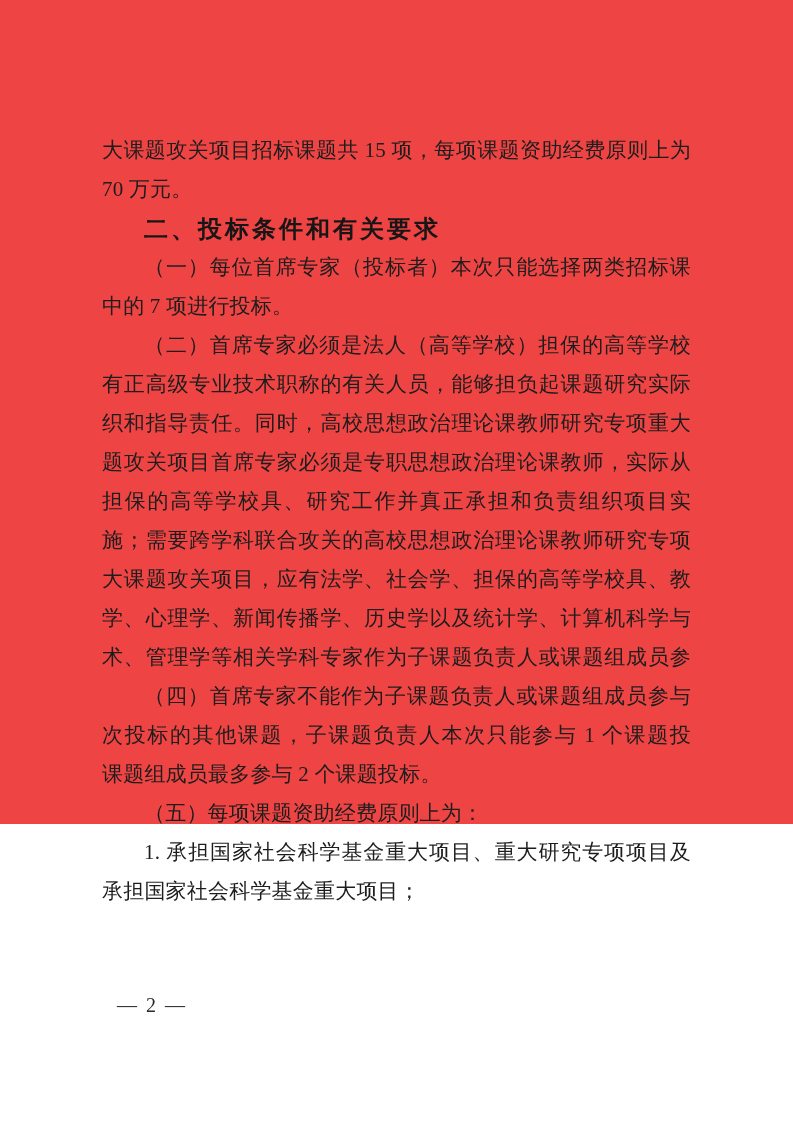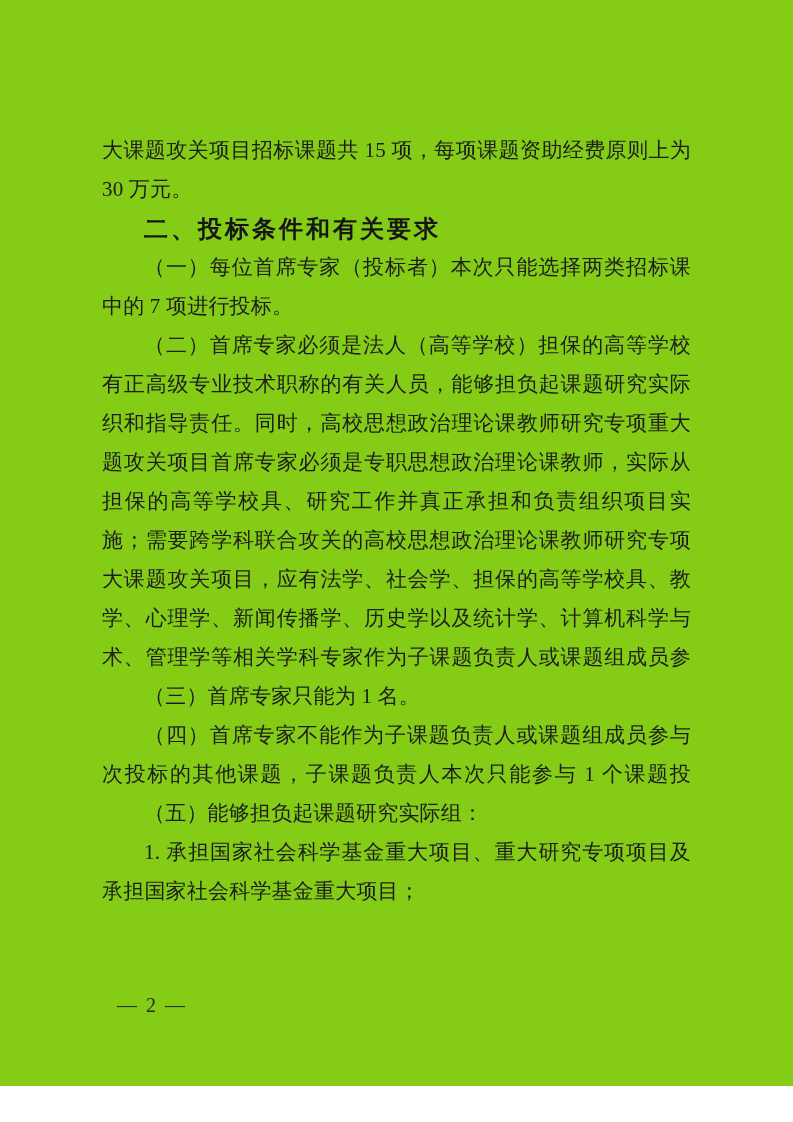--- a/index.html
+++ b/index.html
@@ -6,22 +6,22 @@
   html, body { background: #ffffff; }
   body {
     width: 793px; height: 1122px;
     font-family: "Liberation Serif", "DejaVu Serif", serif;
     position: relative;
     overflow: hidden;
   }
   .page {
     position: absolute;
     left: 0; top: 0;
-    width: 793px; height: 1086px;
-    background: #84cc16;
+    width: 793px; height: 824px;
+    background: #ef4444;
   }
   .text-block {
     position: absolute;
     left: 102px;
     top: 131px;
     width: 589px;
   }
   .line {
     font-size: 21px;
     line-height: 39px;
@@ -56,34 +56,34 @@
     letter-spacing: 2px;
     font-family: "Liberation Serif", "DejaVu Serif", serif;
   }
 </style>
 </head>
 <body>
 
 <div class="page">
   <div class="text-block" id="text-block">
       <div class="line justify">大课题攻关项目招标课题共 15 项，每项课题资助经费原则上为</div>
-      <div class="line">30 万元。</div>
+      <div class="line">70 万元。</div>
       <div class="line heading indent">二、投标条件和有关要求</div>
       <div class="line justify indent">（一）每位首席专家（投标者）本次只能选择两类招标课题</div>
       <div class="line">中的 7 项进行投标。</div>
       <div class="line justify indent">（二）首席专家必须是法人（高等学校）担保的高等学校具</div>
       <div class="line justify">有正高级专业技术职称的有关人员，能够担负起课题研究实际组</div>
       <div class="line justify">织和指导责任。同时，高校思想政治理论课教师研究专项重大课</div>
       <div class="line justify">题攻关项目首席专家必须是专职思想政治理论课教师，实际从事</div>
       <div class="line justify">担保的高等学校具、研究工作并真正承担和负责组织项目实</div>
       <div class="line justify">施；需要跨学科联合攻关的高校思想政治理论课教师研究专项重</div>
       <div class="line justify">大课题攻关项目，应有法学、社会学、担保的高等学校具、教育</div>
       <div class="line justify">学、心理学、新闻传播学、历史学以及统计学、计算机科学与技</div>
       <div class="line justify">术、管理学等相关学科专家作为子课题负责人或课题组成员参与</div>
-      <div class="line indent">（三）首席专家只能为 1 名。</div>
       <div class="line justify indent">（四）首席专家不能作为子课题负责人或课题组成员参与本</div>
       <div class="line justify">次投标的其他课题，子课题负责人本次只能参与 1 个课题投标，</div>
-      <div class="line indent">（五）能够担负起课题研究实际组：</div>
+      <div class="line">课题组成员最多参与 2 个课题投标。</div>
+      <div class="line indent">（五）每项课题资助经费原则上为：</div>
       <div class="line justify indent">1. 承担国家社会科学基金重大项目、重大研究专项项目及其</div>
       <div class="line">承担国家社会科学基金重大项目；</div>
     </div>
   <div class="page-number">— 2 —</div>
 </div>
 
 </body></html>

